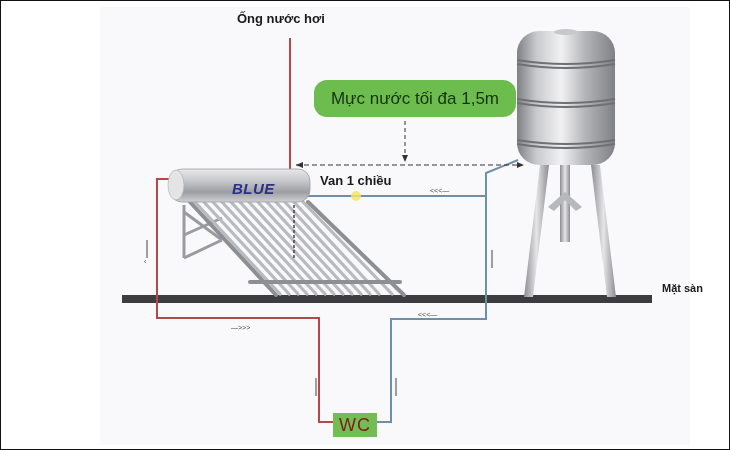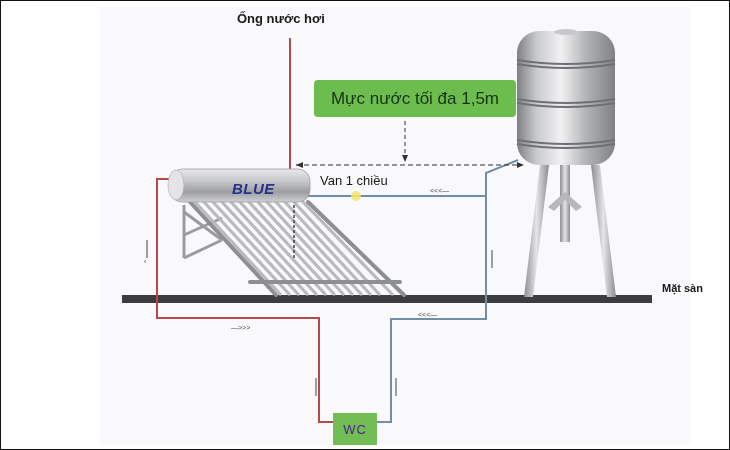--- a/index.html
+++ b/index.html
@@ -20,36 +20,36 @@
     background: #f9f8fa;
   }
   svg.diagram { position: absolute; left: 0; top: 0; }
   .label {
     position: absolute;
     font-family: "Liberation Sans", sans-serif;
     color: #1a1a1a;
     white-space: nowrap;
   }
   .lbl-steam { left: 237px; top: 11px; font-size: 13px; font-weight: bold; }
-  .lbl-valve { left: 320px; top: 173px; font-size: 13px; font-weight: normal; }
+  .lbl-valve { left: 320px; top: 173px; font-size: 13px; font-weight: bold; }
   .lbl-floor { left: 633px; top: 282px; font-size: 11px; font-weight: bold; padding-left: 29px; }
   .box-level {
     position: absolute; left: 314px; top: 80px;
     width: 202px; height: 37px;
     background: #6cbd4d;
-    border-radius: 4px;
+    border-radius: 13px;
     display: flex; align-items: center; justify-content: center;
     font-size: 17px; color: #163214;
   }
   .box-wc {
     position: absolute; left: 333px; top: 413px;
-    width: 44px; height: 32px;
+    width: 44px; height: 24px;
     background: #72bd54;
     display: flex; align-items: center; justify-content: center;
-    font-size: 13px; color: #4c1d95; letter-spacing: 1px;
+    font-size: 18px; color: #7f1d1d; letter-spacing: 1px;
   }
   .brand {
     position: absolute; left: 232px; top: 180px;
     font-family: Liberation Sans, sans-serif;
     font-weight: bold; font-style: italic;
     font-size: 15px; color: #2a2f8a; letter-spacing: 0.5px;
   }
 </style>
 </head>
 <body>

